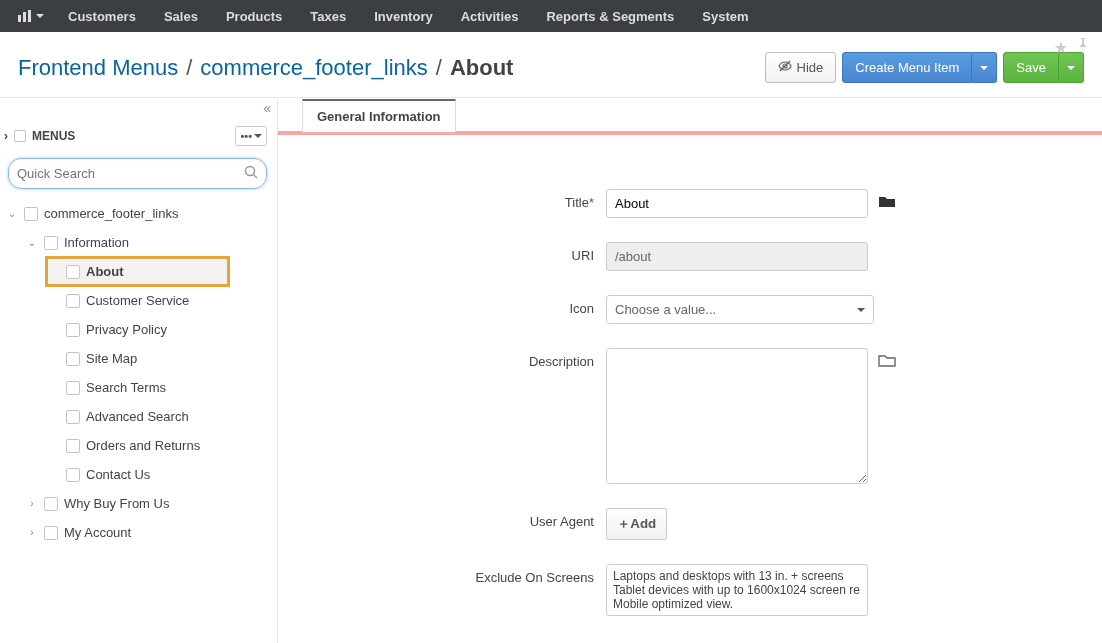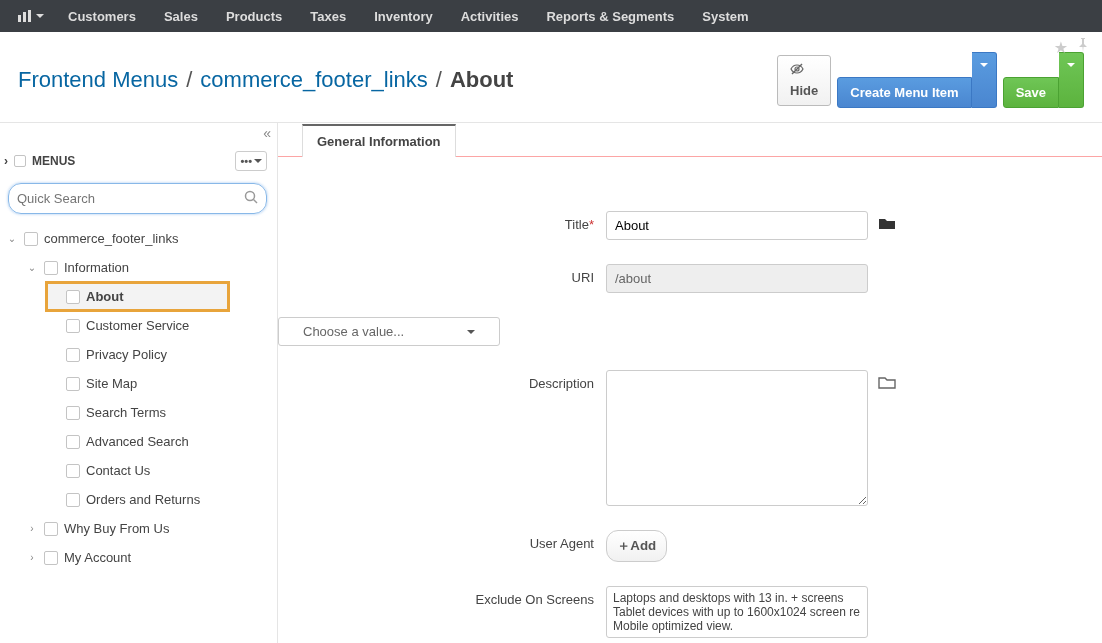--- a/index.html
+++ b/index.html
@@ -11,26 +11,26 @@
   
   .star-pin { position: absolute; right: 12px; top: 38px; display: flex; gap: 8px; color: #ccc; }
   .star-pin span { cursor: pointer; font-size: 16px; }
   
   .header-row { display: flex; align-items: center; justify-content: space-between; padding: 20px 18px 14px 18px; }
   .breadcrumb { font-size: 22px; display: flex; align-items: center; gap: 8px; }
   .breadcrumb a { color: #0766a2; text-decoration: none; }
   .breadcrumb .sep { color: #555; }
   .breadcrumb strong { color: #444; font-weight: bold; }
   .header-actions { display: flex; align-items: center; gap: 6px; }
-  .btn { border: 1px solid #bbb; background: linear-gradient(#fff,#f1f1f1); border-radius: 3px; padding: 7px 12px; font-size: 13px; font-weight: bold; color: #555; cursor: pointer; display: flex; align-items: flex-start; gap: 5px; flex-direction: column; }
+  .btn { border: 1px solid #bbb; background: linear-gradient(#fff,#f1f1f1); border-radius: 3px; padding: 7px 12px; font-size: 13px; font-weight: normal; color: #555; cursor: pointer; display: flex; align-items: center; gap: 5px; }
   .btn-blue { background: linear-gradient(#5a9ce0,#4a86d0); border-color: #3b78c4; color: #fff; }
   .btn-green { background: linear-gradient(#6fc656,#5cb33e); border-color: #4ba232; color: #fff; }
   .btn-split-caret { padding: 8px 8px; border-left: 1px solid rgba(255,255,255,0.25); }
   .btn-group { display: flex; }
-  .btn-group .btn:first-child { border-top-right-radius:0; border-bottom-right-radius:0;margin-top:25px; }
+  .btn-group .btn:first-child { border-top-right-radius:0; border-bottom-right-radius:0; }
   .btn-group .btn:last-child { border-top-left-radius:0; border-bottom-left-radius:0; border-left:0; }
   
   .main { display: flex; border-top: 1px solid #e5e5e5; }
   
   .sidebar { width: 278px; border-right: 1px solid #e5e5e5; padding: 0; }
   .collapse-handle { text-align: right; padding: 2px 6px 4px 0; color: #888; font-size: 14px; cursor: pointer; }
   .sidebar-head { display: flex; align-items: center; justify-content: space-between; padding: 6px 10px 6px 4px; color: #444; font-weight: bold; font-size: 12px; }
   .sidebar-head-left { display:flex; align-items:center; gap:6px; }
   .menu-actions { border:1px solid #ccc; border-radius:3px; background:#fff; padding:3px 4px; display:flex; align-items:center; gap:2px; cursor:pointer; font-size:11px; color:#555; }
   
@@ -42,36 +42,36 @@
   .tree-row { display:flex; align-items:center; gap:6px; padding: 7px 4px 7px 0; color:#444; cursor:pointer; }
   .tree-row .toggle { width: 12px; text-align:center; color:#888; font-size:10px; }
   .tree-indent-0 { padding-left: 4px; }
   .tree-indent-1 { padding-left: 24px; }
   .tree-indent-2b { padding-left: 64px; }
   .tree-row .chk { width:14px; height:14px; border:1px solid #c4c4c4; border-radius:2px; background:#fff; flex-shrink:0; }
   .tree-row.selected { background:#f3f3f3; outline: 3px solid #e8a43b; outline-offset:-2px; font-weight:bold; }
   .tree-selected-wrap { margin: 0 48px 0 44px; }
   
   .content { flex:1; padding: 0; }
-  .tab-bar { border-bottom: 1px solid #fca5a5; padding: 0; }
+  .tab-bar { border-bottom: 4px solid #fca5a5; padding: 0; }
   .tab { display:inline-block; padding: 8px 14px; font-weight: bold; color:#444; border-top: 2px solid #666; border-left:1px solid #ddd; border-right:1px solid #ddd; background:#fff; position:relative; top:1px; margin-left: 24px; }
   
   .form { padding: 30px 0 0 0; }
   .form-row { display:flex; align-items:flex-start; margin-bottom: 16px; margin-top: 24px; }
   .form-label { width: 328px; text-align:right; padding-right: 12px; padding-top:6px; color:#444; }
   .form-label .req { color:#c33; }
   .form-label .info { color:#4a86d0; font-size:11px; margin-right:3px; }
   .form-field { display:flex; align-items:flex-start; gap:10px; }
   .input-text { width: 262px; border:1px solid #ccc; border-radius:3px; padding:6px 8px; font-size:13px; }
   .input-text.readonly { background:#eee; color:#666; }
-  .select-like { width: 222px; border:1px solid #ccc; border-radius:3px; padding:6px 24px; font-size:13px; color:#666; display:flex; justify-content:space-between; align-items:center; background:#fff; cursor:pointer; }
+  .select-like { width: 268px; border:1px solid #ccc; border-radius:3px; padding:6px 8px; font-size:13px; color:#666; display:flex; justify-content:space-between; align-items:center; background:#fff; cursor:pointer; }
   .textarea { width:262px; height:136px; border:1px solid #ccc; border-radius:3px; padding:6px 8px; font-size:13px; resize: both; }
   .folder-icon { color:#333; font-size:16px; padding-top:5px; cursor:pointer; }
   .folder-icon.outline { color:#666; }
-  .add-btn { border:1px solid #ccc; background:linear-gradient(#fff,#f1f1f1); border-radius:12px; padding:6px 10px; font-weight:bold; color:#555; cursor:pointer; }
+  .add-btn { border:1px solid #ccc; background:linear-gradient(#fff,#f1f1f1); border-radius:2px; padding:6px 10px; font-weight:bold; color:#555; cursor:pointer; }
   .listbox { width:262px; height:52px; border:1px solid #ccc; border-radius:3px; padding:4px 6px; font-size:12px; color:#444; overflow-y:scroll; background:#fff; }
   .file-combo { width:262px; border:1px solid #ccc; border-radius:3px; display:flex; overflow:hidden; }
   .file-combo .ph { flex:1; padding:6px 8px; color:#888; }
   .file-combo .fbtn { border-left:1px solid #ccc; padding:6px 10px; background:#fafafa; cursor:pointer; }
   
   svg.caret { width:8px; height:8px; }
 </style>
 </head>
 <body>
 
@@ -200,25 +200,25 @@
       <div class="tree-row tree-indent-2b">
           <span class="chk"></span>
           <span>Search Terms</span>
         </div>
       <div class="tree-row tree-indent-2b">
           <span class="chk"></span>
           <span>Advanced Search</span>
         </div>
       <div class="tree-row tree-indent-2b">
           <span class="chk"></span>
+          <span>Orders and Returns</span>
+        </div>
+      <div class="tree-row tree-indent-2b">
+          <span class="chk"></span>
           <span>Contact Us</span>
-        </div>
-      <div class="tree-row tree-indent-2b">
-          <span class="chk"></span>
-          <span>Orders and Returns</span>
         </div>
       <div class="tree-row tree-indent-1">
         <span class="toggle">›</span>
         <span class="chk"></span>
         <span>Why Buy From Us</span>
       </div>
       <div class="tree-row tree-indent-1">
         <span class="toggle">›</span>
         <span class="chk"></span>
         <span>My Account</span>
@@ -245,20 +245,21 @@
       </div>
 
       <div class="form-row">
         <div class="form-label">URI</div>
         <div class="form-field">
           <input class="input-text readonly" readonly="" value="/about" style="">
         </div>
       </div>
 
       <div class="form-row">
+        <div class="form-label">Icon</div>
         <div class="form-field">
           <div class="select-like">
             <span>Choose a value...</span>
             <svg class="caret" viewBox="0 0 8 8">
                 <path d="M0 2 L4 6 L8 2 Z" fill="#555"></path>
               </svg>
           </div>
         </div>
       </div>
 

